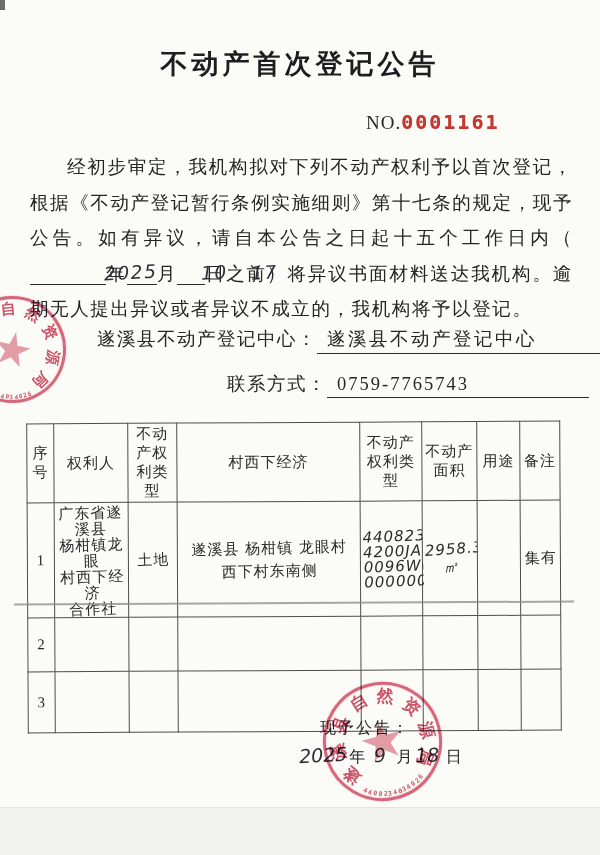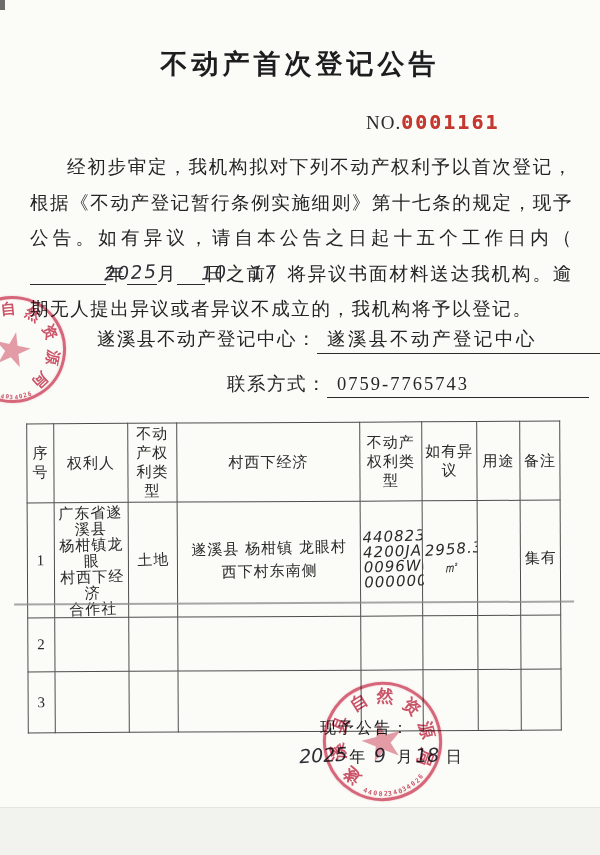--- a/index.html
+++ b/index.html
@@ -134,21 +134,21 @@
           <col style="width:43px">
           <col style="width:40px">
       </colgroup>
       <tbody>
           <tr class="hdr">
         <th>序号</th>
         <th>权利人</th>
         <th>不动产权利类型</th>
         <th>村西下经济</th>
         <th>不动产权利类型</th>
-        <th>如有异议</th>
+        <th>不动产面积</th>
         <th>用途</th>
         <th>备注</th>
       </tr>
       <tr class="r1">
         <td>1</td>
         <td class="cell-hw cell-owner">广东省遂溪县
 杨柑镇龙眼
 村西下经济
 合作社</td>
         <td class="cell-hw cell-type">土地</td>

